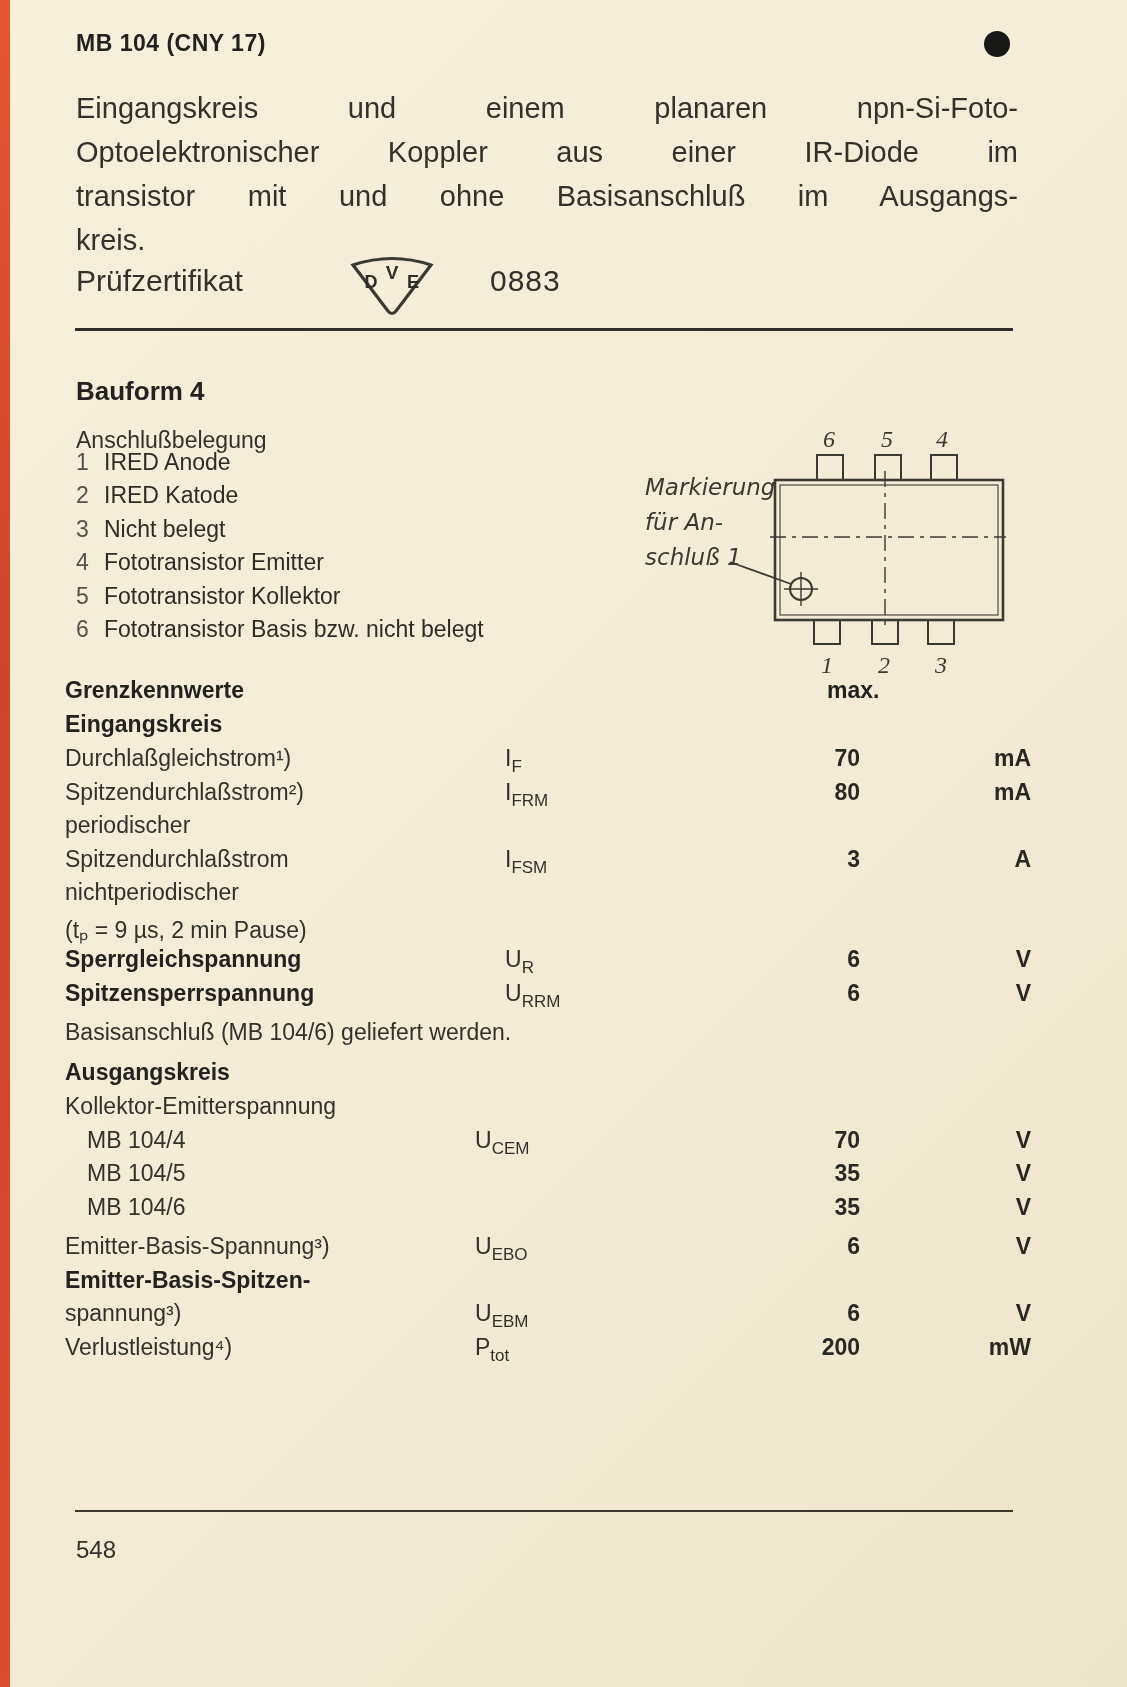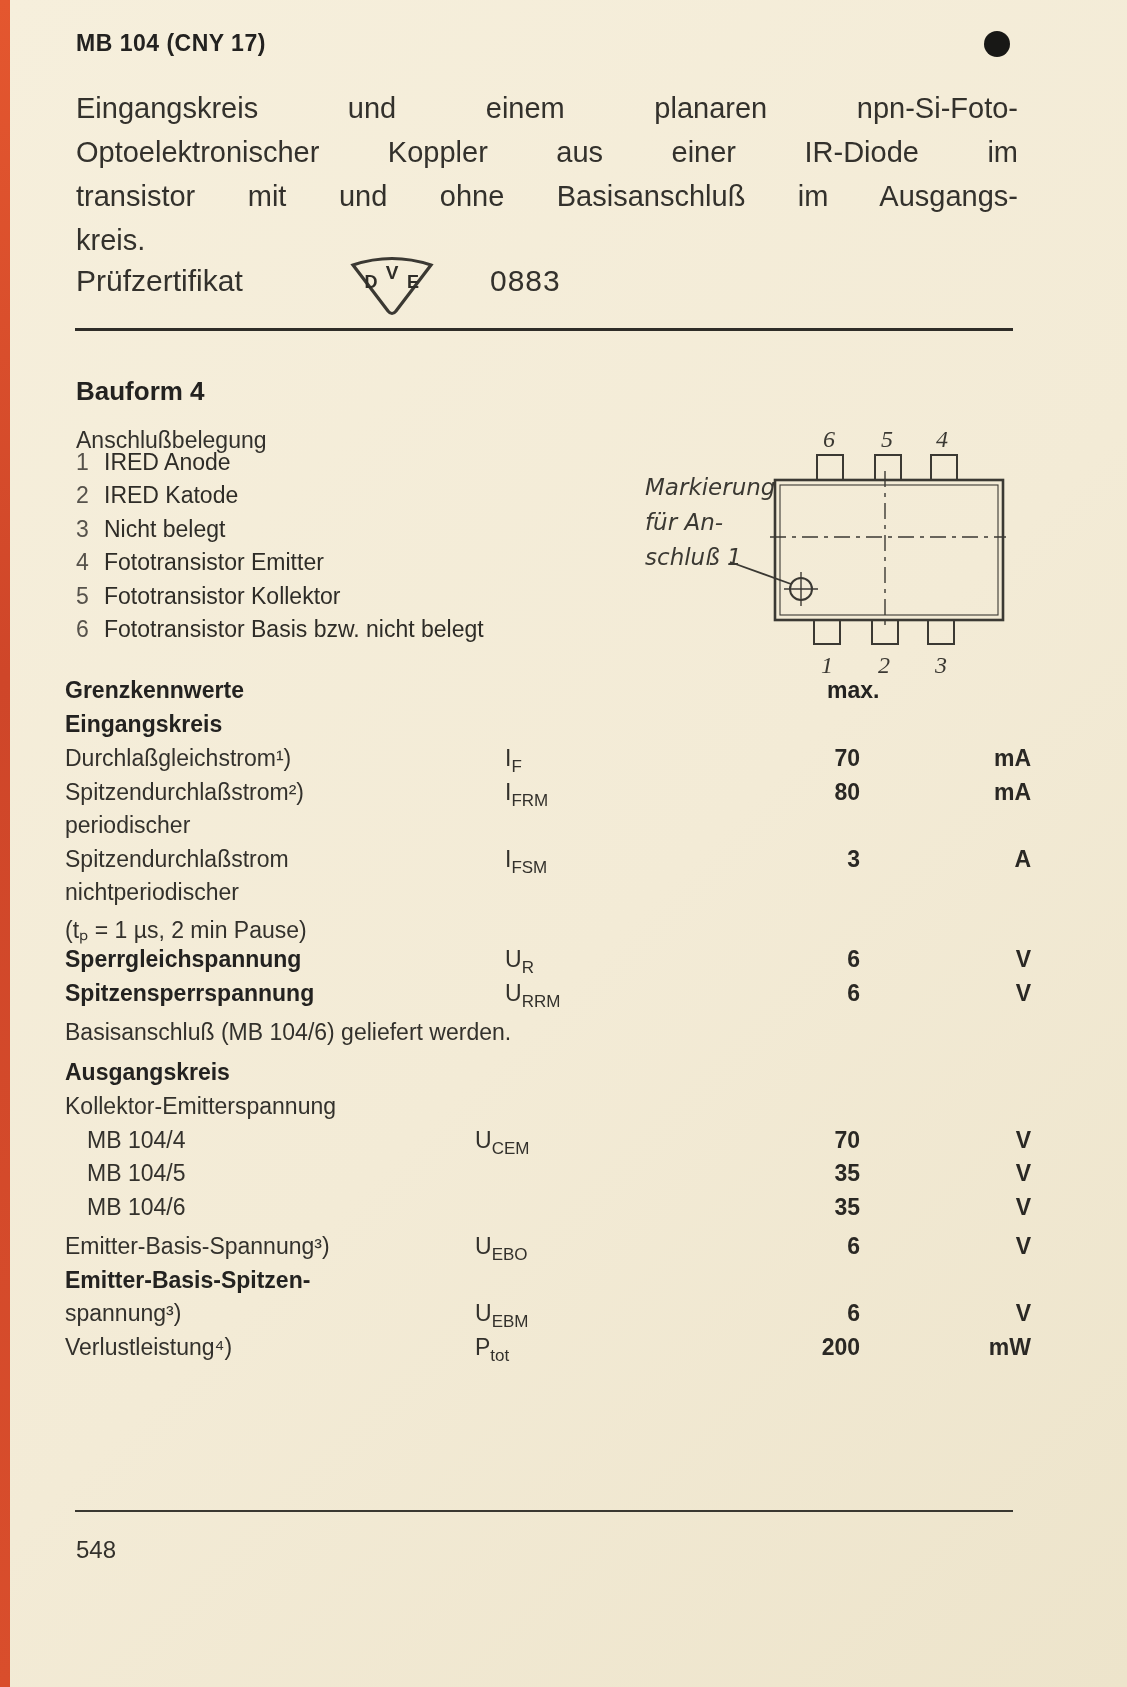--- a/index.html
+++ b/index.html
@@ -173,21 +173,21 @@
     <div class="trow">
       <span class="lbl">Spitzendurchlaßstrom</span>
       <span class="sym"><span>I</span><sub>FSM</sub></span>
       <span class="val">3</span>
       <span class="unit">A</span>
     </div>
     <div class="trow">
       <span class="lbl">nichtperiodischer</span>
     </div>
     <div class="trow">
-      <span class="lbl">(tₚ = 1 µs, 2 min Pause)</span>
+      <span class="lbl">(tₚ = 9 µs, 2 min Pause)</span>
     </div>
     <div class="trow">
       <span class="lbl b">Sperrgleichspannung</span>
       <span class="sym"><span>U</span><sub>R</sub></span>
       <span class="val">6</span>
       <span class="unit">V</span>
     </div>
     <div class="trow">
       <span class="lbl b">Spitzensperrspannung</span>
       <span class="sym"><span>U</span><sub>RRM</sub></span>

